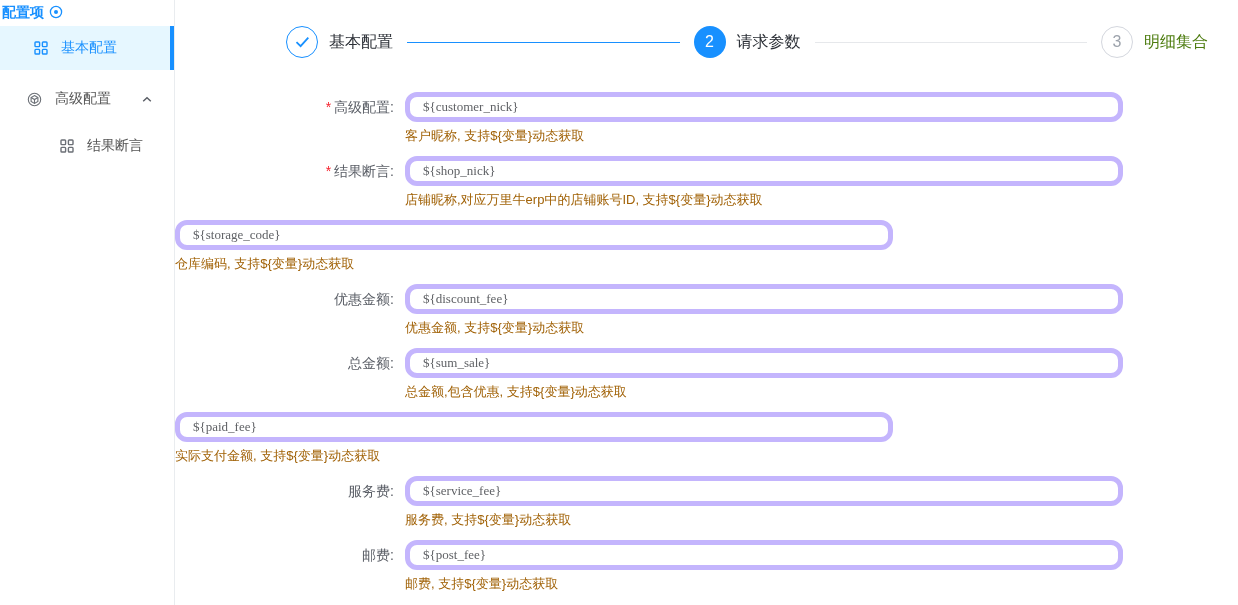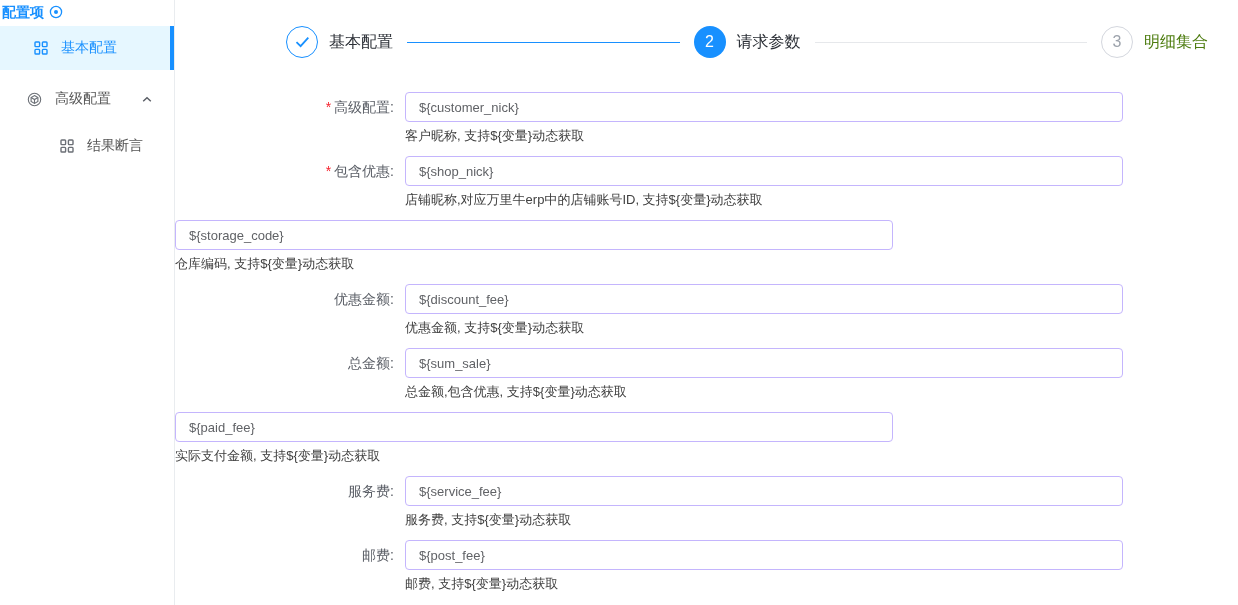--- a/index.html
+++ b/index.html
@@ -53,25 +53,25 @@
   
   .form { margin-top: 34px; }
   .form-row { display: flex; margin-bottom: 12px; }
   .form-label {
     width: 230px; flex: none; text-align: right; padding-right: 11px;
     line-height: 30px; color: #5a5e66; font-size: 14px; white-space: nowrap;
   }
   .required-star { color: #f5222d; margin-right: 3px; font-size: 14px; }
   .form-control { display: flex; flex-direction: column; }
   .form-input {
-    width: 718px; height: 30px; border: 1px solid #c4b5fd; border-radius: 4px;
+    width: 718px; height: 30px; border: 5px solid #c4b5fd; border-radius: 12px;
     padding: 0 13px; font-size: 13px; color: #606266; background: #fff; outline: none;
-    font-family: Liberation Sans, sans-serif;
-  }
-  .form-hint { margin-top: 6px; font-size: 13px; line-height: 16px; color: #404040; }
+    font-family: Liberation Serif, serif;
+  }
+  .form-hint { margin-top: 6px; font-size: 13px; line-height: 16px; color: #a16207; }
 </style>
 </head>
 <body>
 
 <aside class="sidebar">
   <div class="sidebar-header">
     <span>配置项</span>
     <span class="mi-icon">
       <svg width="14" height="14" viewBox="0 0 14 14">
           <circle cx="7" cy="7" r="5.6" fill="none" stroke="#1890ff" stroke-width="1.3"></circle>
@@ -150,21 +150,21 @@
           <span class="required-star">*</span><span>高级配置:</span>
         </div>
         <div class="form-control">
           <input class="form-input" type="text" value="${customer_nick}" style="">
           <div class="form-hint">客户昵称, 支持${变量}动态获取</div>
         </div>
       </div>
 
       <div class="form-row">
         <div class="form-label">
-          <span class="required-star">*</span><span>包含优惠:</span>
+          <span class="required-star">*</span><span>结果断言:</span>
         </div>
         <div class="form-control">
           <input class="form-input" type="text" value="${shop_nick}" style="">
           <div class="form-hint">店铺昵称,对应万里牛erp中的店铺账号ID, 支持${变量}动态获取</div>
         </div>
       </div>
 
       <div class="form-row">
         <div class="form-control">
           <input class="form-input" type="text" value="${storage_code}" style="">

